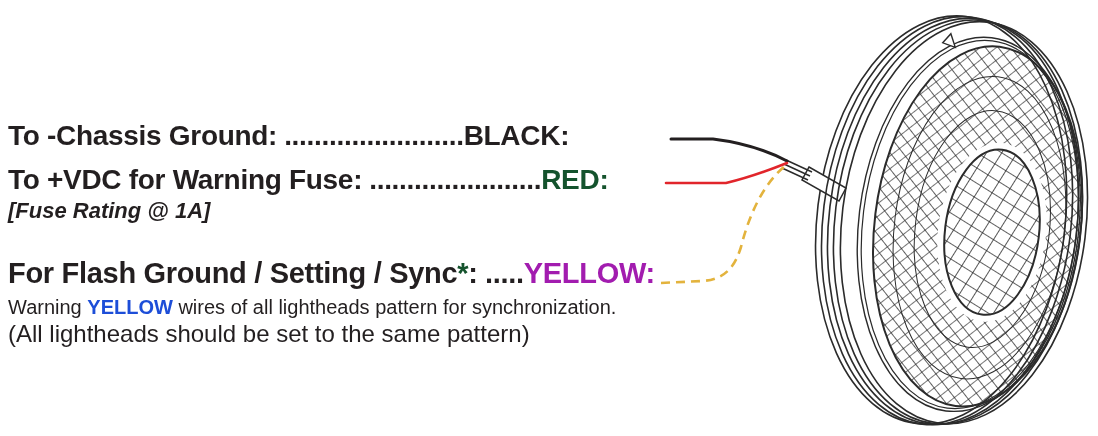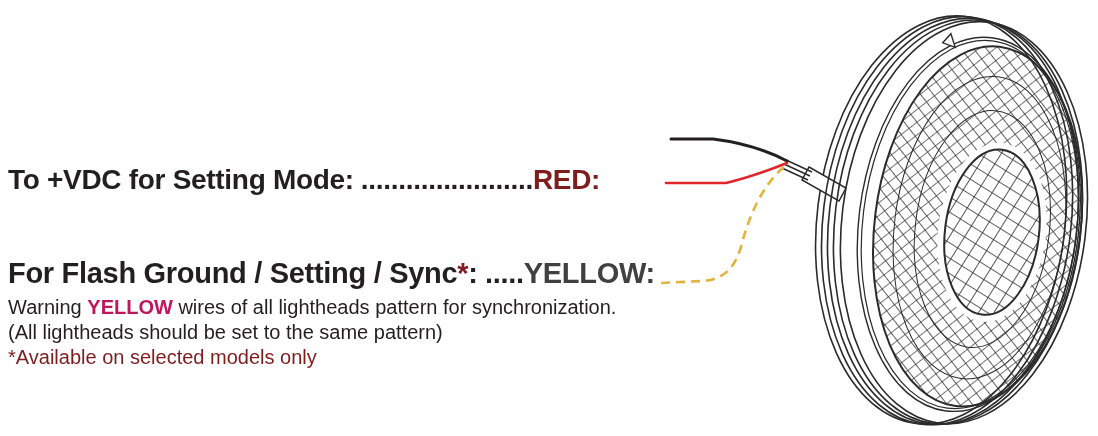--- a/index.html
+++ b/index.html
@@ -11,25 +11,25 @@
     font-family:"Liberation Sans", sans-serif;
     color:#231f20;
   }
   .gfx{position:absolute;left:0;top:0;}
   .row{position:absolute;left:8px;white-space:nowrap;line-height:1.1;}
   .r1{top:121px;font-size:28px;font-weight:bold;letter-spacing:-0.3px;}
   .r2{top:165px;font-size:28px;font-weight:bold;letter-spacing:-0.3px;}
   .r3{top:199px;font-size:22px;font-weight:bold;font-style:italic;}
   .r4{top:258px;font-size:29px;font-weight:bold;letter-spacing:-0.3px;}
   .r5{top:296px;font-size:20px;}
-  .r6{top:321px;font-size:20px;}
+  .r6{top:321px;font-size:24px;}
   .r7{top:346px;font-size:20px;}
-  .red{color:#7f1d1d;}
-  .gold{color:#404040;}
-  .boldgold{color:#be185d;font-weight:bold;}
+  .red{color:#14532d;margin-top:16px;}
+  .gold{color:#a21caf;}
+  .boldgold{color:#1d4ed8;font-weight:bold;}
   .dots{font-weight:bold;}
   .sp{margin-right:0.25em;}
 </style>
 </head>
 <body>
 
 <div class="stage">
 
   <svg class="gfx" width="1098" height="436" viewBox="0 0 1098 436">
     <defs>
@@ -68,35 +68,38 @@
         <ellipse cx="993" cy="228" rx="54" ry="90" fill="#ffffff" stroke="none"></ellipse>
         <ellipse cx="993" cy="228" rx="47" ry="83" fill="url(#grid)" stroke-width="2"></ellipse>
       </g>
     </g>
 
     <path d="M671,139 L713,139 C745,143 770,152 787,161" fill="none" stroke="#231f20" stroke-width="3" stroke-linecap="round"></path>
     <path d="M666,183 L726,183 C752,177 772,169 787,163" fill="none" stroke="#e1252b" stroke-width="2.6" stroke-linecap="round"></path>
     <path d="M661,283 L703,281 C726,279 735,266 741,247 C749,215 763,184 786,165" fill="none" stroke="#e3b33d" stroke-width="2.6" stroke-dasharray="9 6"></path>
   </svg>
 
+  <div class="row r1">
+    <span class="sp">To -Chassis Ground:</span><span class="dots">........................</span><span>BLACK:</span>
+  </div>
 
   <div class="row r2">
-    <span class="sp">To +VDC for Setting Mode:</span><span class="dots">.......................</span><span class="red">RED:</span>
+    <span class="sp">To +VDC for Warning Fuse:</span><span class="dots">.......................</span><span class="red">RED:</span>
   </div>
 
+  <div class="row r3">
+    <span>[Fuse Rating @ 1A]</span>
+  </div>
 
   <div class="row r4">
     <span>For Flash Ground / Setting / Sync</span><span class="red">*</span><span class="sp">:</span><span class="dots">.....</span><span class="gold">YELLOW:</span>
   </div>
 
   <div class="row r5">
     <span>Warning </span><span class="boldgold">YELLOW</span><span> wires of all lightheads pattern for synchronization.</span>
   </div>
 
   <div class="row r6">
     <span>(All lightheads should be set to the same pattern)</span>
   </div>
 
-  <div class="row r7 red">
-    <span>*Available on selected models only</span>
-  </div>
 
 </div>
 
 </body></html>

